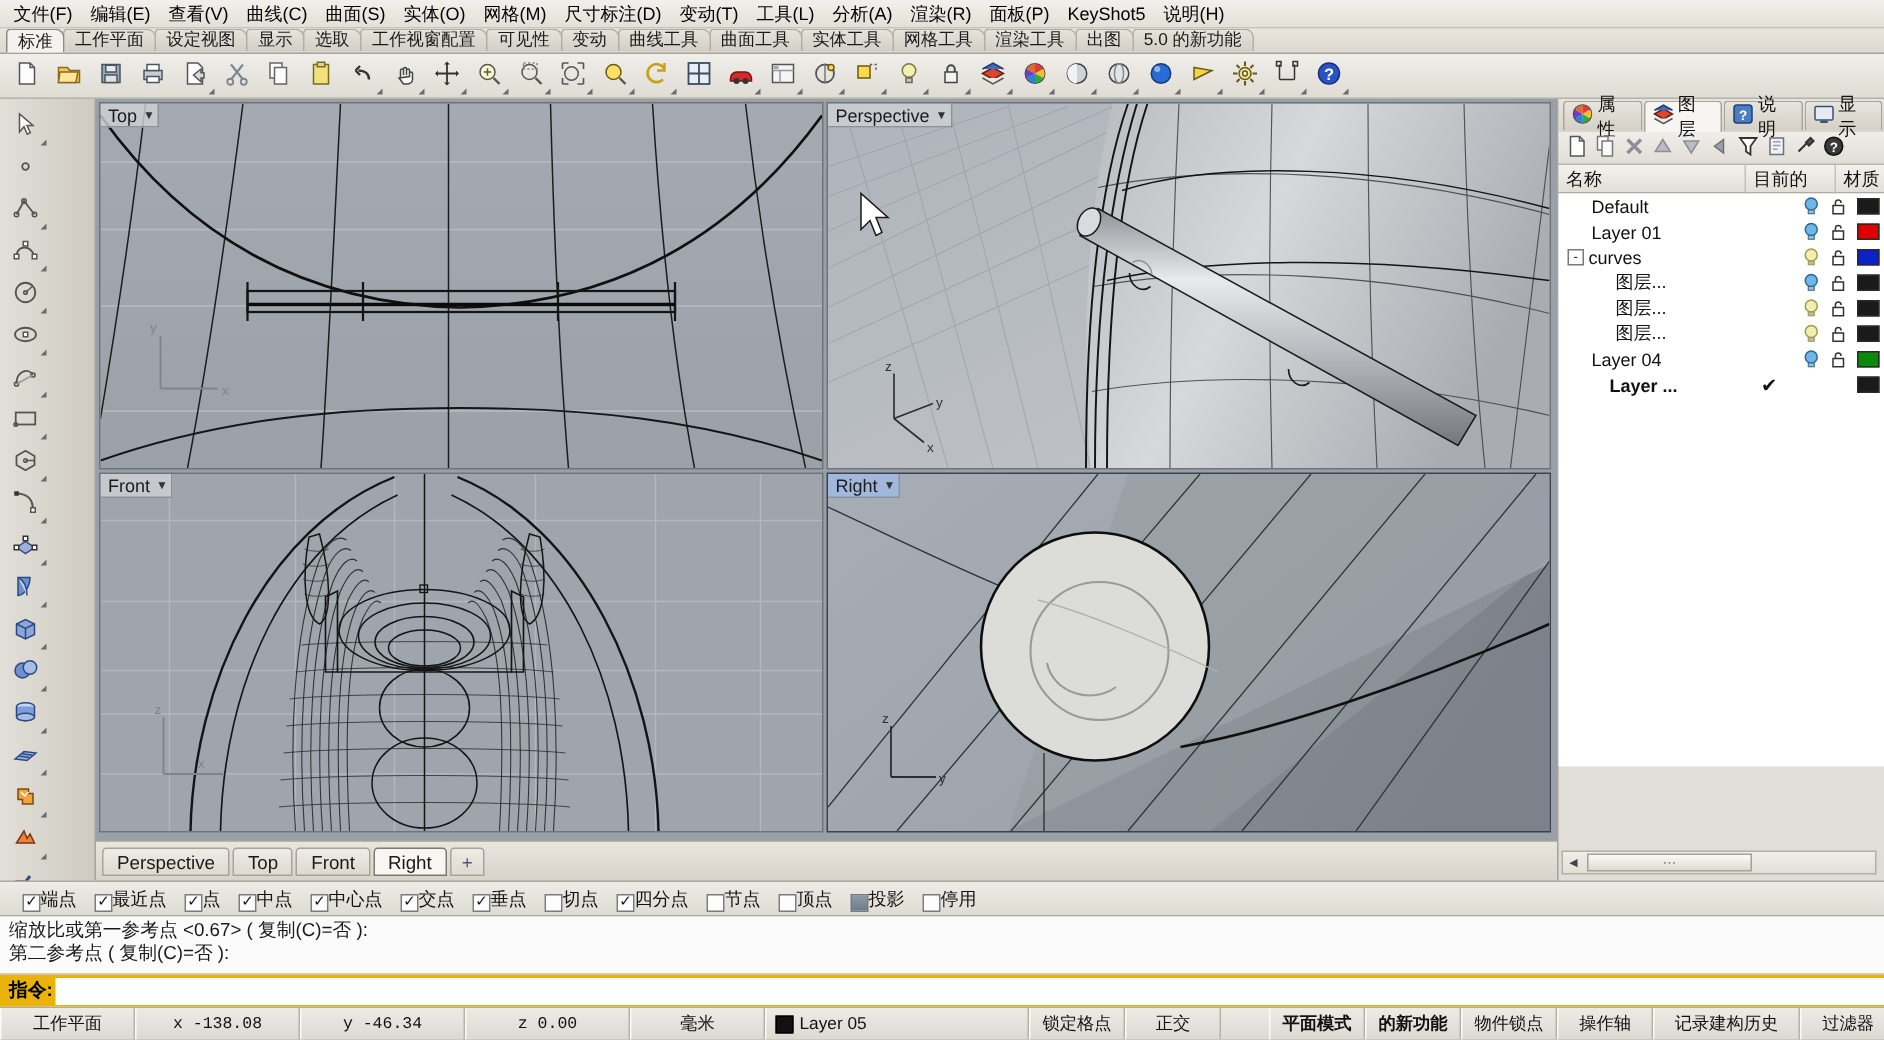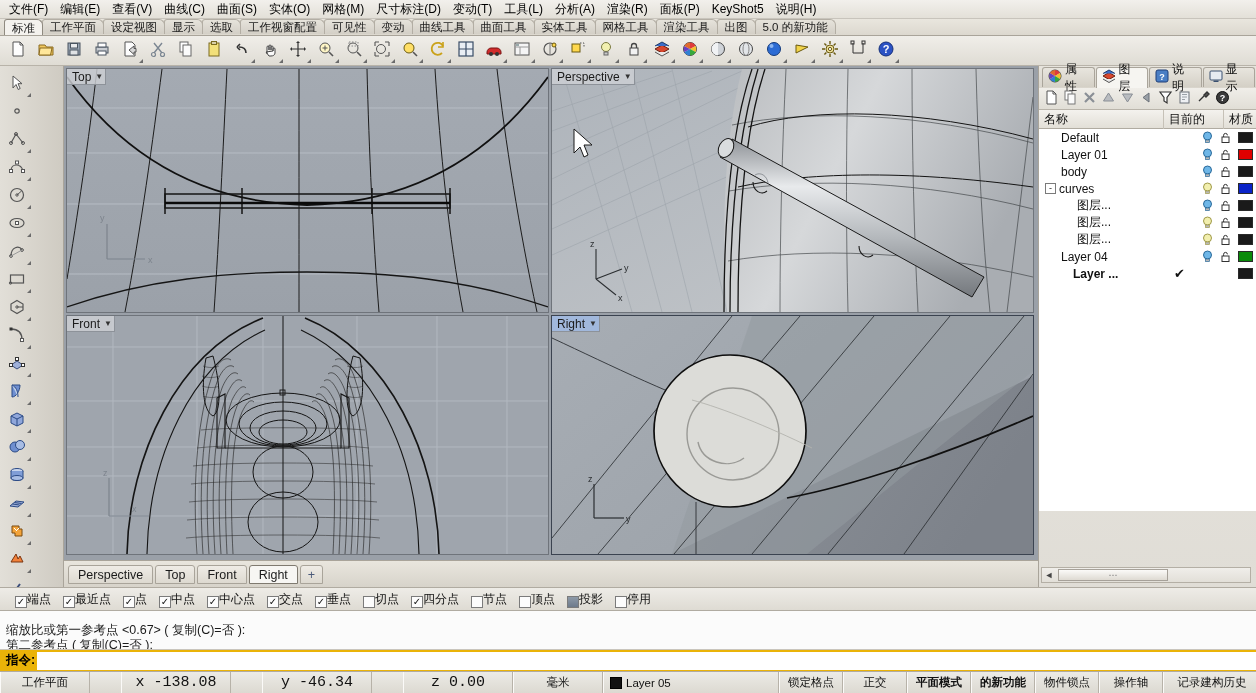--- a/index.html
+++ b/index.html
@@ -192,21 +192,21 @@
     font-size: 10px; line-height: 10px; color: #111;
   }
   .cbx.on::after { content: "\2713"; font-size: 10px; }
   .cbx.filled { background: linear-gradient(#8e9aa8,#6d7a8b); }
 
   
   .cmdarea {
     position: absolute; left: 0; top: 611px; width: 1256px; height: 61px;
     background: #fbfbfb; border-bottom: 1px solid #b0aba1;
   }
-  .cmdhist { padding: 12px 6px 0 6px; }
+  .cmdhist { padding: 2px 6px 0 6px; }
   .cmdline { font-size: 12.5px; color: #1a1a1a; line-height: 15px; white-space: nowrap; }
   .cmdprompt {
     position:absolute; left:0; bottom:0; width: 1256px; height: 22px;
     border-top: 1px solid #c9c5bd; display:flex; align-items:center;
     background: #eab308;
   }
   .cmdprompt .lbl { font-weight: bold; font-size: 12.5px; padding: 0 2px 0 6px; color:#000;}
   .cmdprompt .inp { flex:1; height:18px; border:none; outline:none; font-size:12.5px;
     font-family:"Liberation Sans", sans-serif; background:#fff; color:#111; }
 
@@ -215,21 +215,21 @@
     position: absolute; left: 0; top: 672px; width: 1256px; height: 21px;
     background: linear-gradient(#ecebe6,#dcd9d1);
     display: flex; align-items: center; font-size: 11.5px; color: #111;
   }
   .sbcell {
     height: 21px; display: flex; align-items: center; justify-content: center;
     border-right: 1px solid #b7b2a8; border-left: 1px solid #fbfaf8;
     padding: 0 6px; white-space: nowrap; cursor: default;
   }
   .sbcell.bold { font-weight: bold; }
-  .sbcell.mono { font-family: "Liberation Mono", monospace; font-size: 15px; margin-left: 31px; }
+  .sbcell.mono { font-family: "Liberation Mono", monospace; font-size: 11px; }
   .sb-swatch { width: 12px; height: 12px; background: #111; margin-right: 4px; border:1px solid #000;}
 </style>
 </head>
 <body>
 
 <div id="app">
 
   <div class="menubar" id="menubar">
       <div class="menuitem">文件(F)</div>
       <div class="menuitem">编辑(E)</div>
@@ -1098,41 +1098,20 @@
             </svg>
           </div>
           <div class="lock">
             <svg width="13" height="13" viewBox="0 0 13 13">
               <rect x="3" y="6" width="7" height="5.5" fill="#fff" stroke="#333" stroke-width="1"></rect>
               <path d="M4.6 6V4.3a1.9 1.9 0 013.8 0" fill="none" stroke="#333" stroke-width="1"></path>
             </svg>
           </div>
           <div class="sw">
             <span class="swatch" style="background: rgb(224, 0, 0);"></span>
-          </div>
-        </div>
-        <div class="lrow">
-          <div class="nm" style="padding-left: 22px;">
-            <span>body</span>
-          </div>
-          <div class="cur"></div>
-          <div class="bulb">
-            <svg width="13" height="13" viewBox="0 0 13 13">
-              <circle cx="6.5" cy="5" r="4" fill="#6fb7e8" stroke="#2a6a9a" stroke-width="1"></circle>
-              <rect x="4.5" y="9" width="4" height="2.5" fill="#b8b8b8" stroke="#2a6a9a" stroke-width="0.7"></rect>
-            </svg>
-          </div>
-          <div class="lock">
-            <svg width="13" height="13" viewBox="0 0 13 13">
-              <rect x="3" y="6" width="7" height="5.5" fill="#fff" stroke="#333" stroke-width="1"></rect>
-              <path d="M4.6 6V4.3a1.9 1.9 0 013.8 0" fill="none" stroke="#333" stroke-width="1"></path>
-            </svg>
-          </div>
-          <div class="sw">
-            <span class="swatch" style="background: rgb(26, 26, 26);"></span>
           </div>
         </div>
         <div class="lrow">
           <div class="nm" style="padding-left: 6px;">
             <span class="expander">-</span>
             <span>curves</span>
           </div>
           <div class="cur"></div>
           <div class="bulb">
             <svg width="13" height="13" viewBox="0 0 13 13">
@@ -1327,21 +1306,21 @@
       <div class="sbcell mono" style="flex: 0 0 110px;">x -138.08</div>
       <div class="sbcell mono" style="flex: 0 0 110px;">y -46.34</div>
       <div class="sbcell mono" style="flex: 0 0 110px;">z 0.00</div>
       <div class="sbcell" style="flex: 0 0 90px;">毫米</div>
       <div class="sbcell" style="flex: 0 0 176px; justify-content: flex-start;">
         <span class="sb-swatch" style="background: rgb(17, 17, 17);"></span>
         <span>Layer 05</span>
       </div>
       <div class="sbcell" style="flex: 0 0 64px;">锁定格点</div>
       <div class="sbcell" style="flex: 0 0 64px;">正交</div>
-      <div class="sbcell bold" style="flex: 0 0 64px;">平面模式</div>
+      <div class="sbcell bold" style="flex: 0 0 64px; margin-left: 32px;">平面模式</div>
       <div class="sbcell bold" style="flex: 0 0 64px;">的新功能</div>
       <div class="sbcell" style="flex: 0 0 64px;">物件锁点</div>
       <div class="sbcell" style="flex: 0 0 64px;">操作轴</div>
       <div class="sbcell" style="flex: 0 0 98px;">记录建构历史</div>
       <div class="sbcell" style="flex: 0 0 64px;">过滤器</div>
       <div class="sbcell" style="flex: 1 1 auto;">绝对公差: 0.001</div>
     </div>
 
 </div>
 

